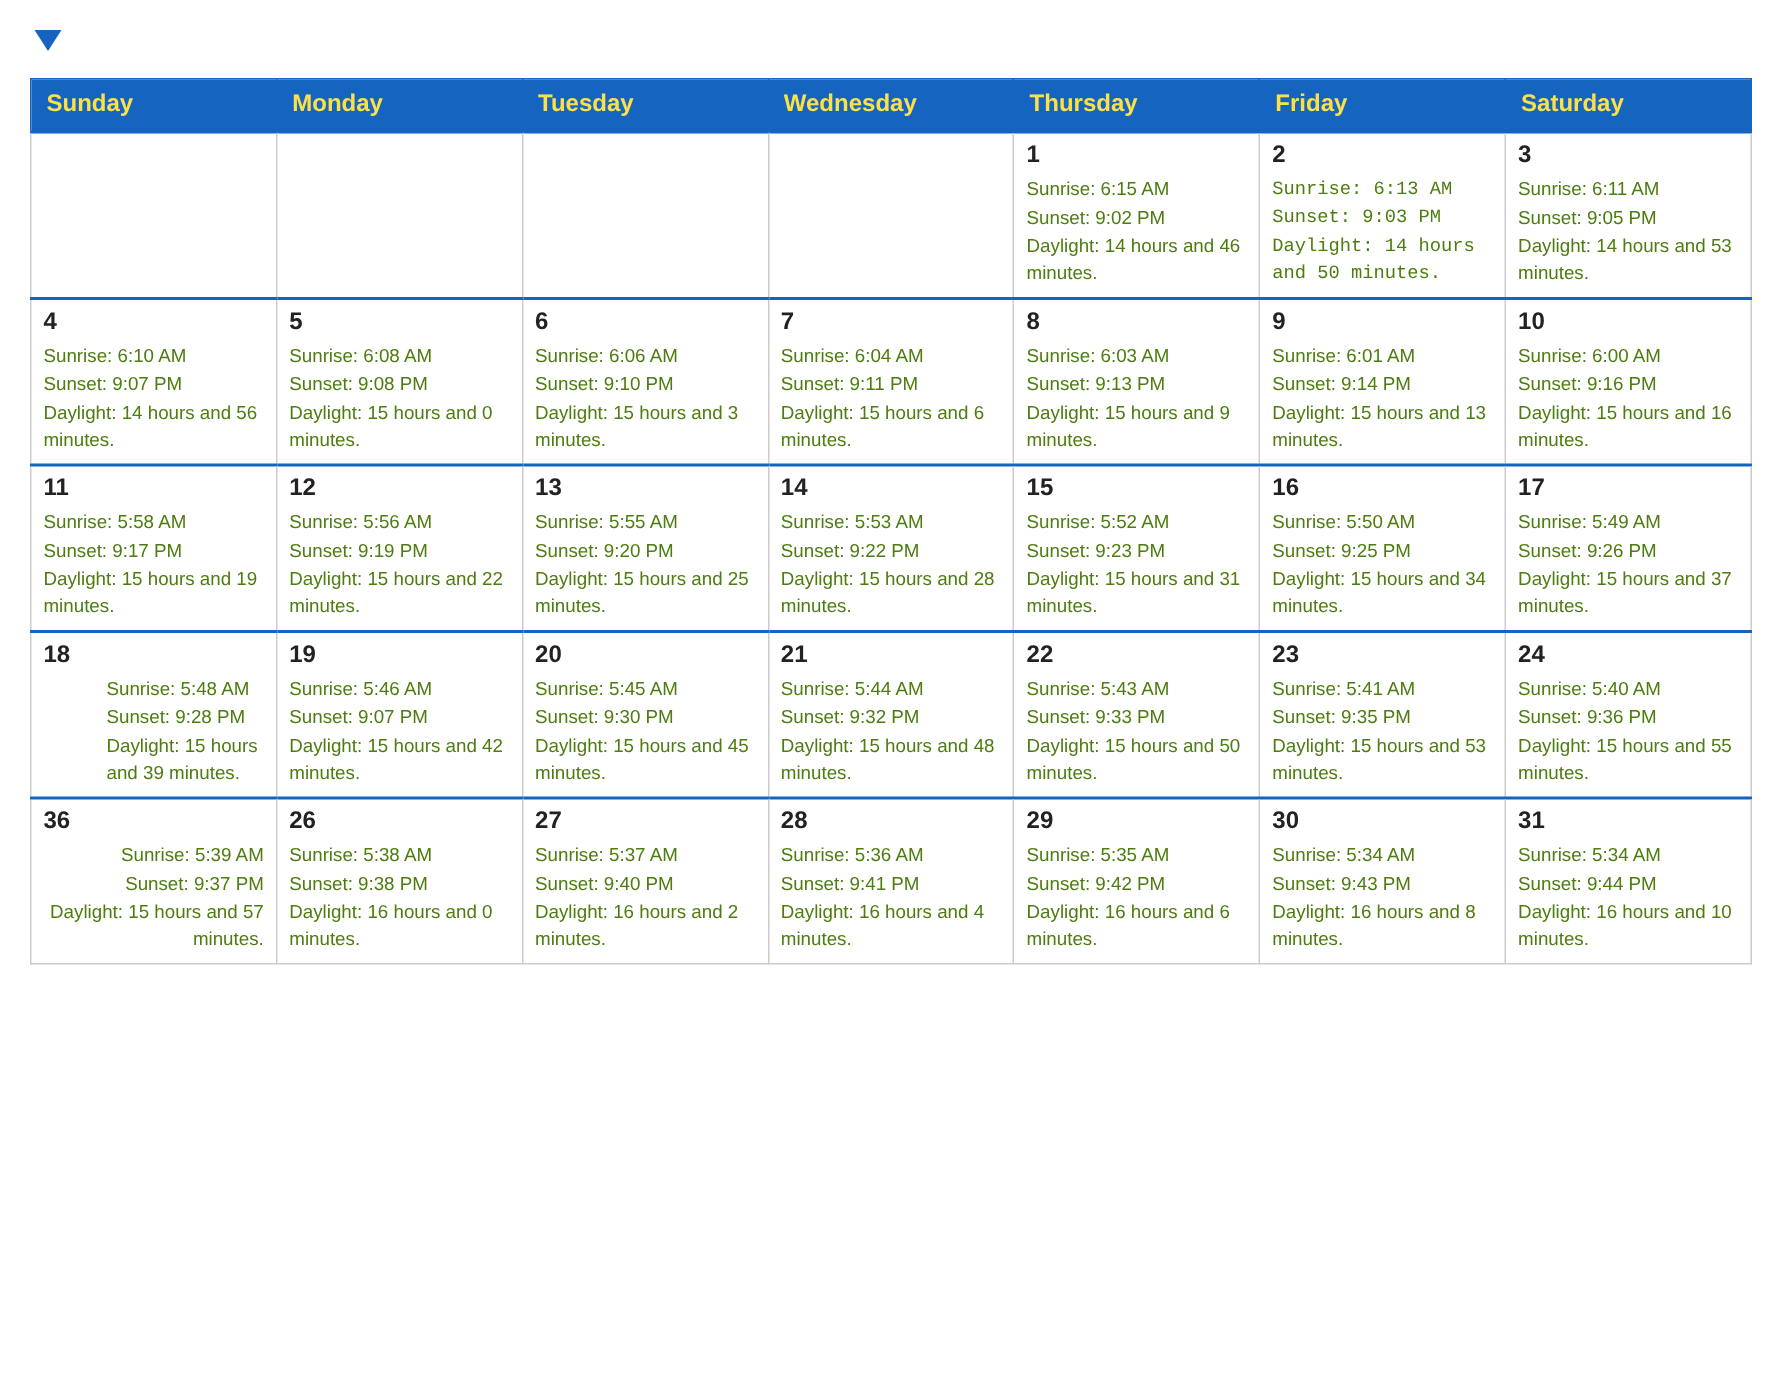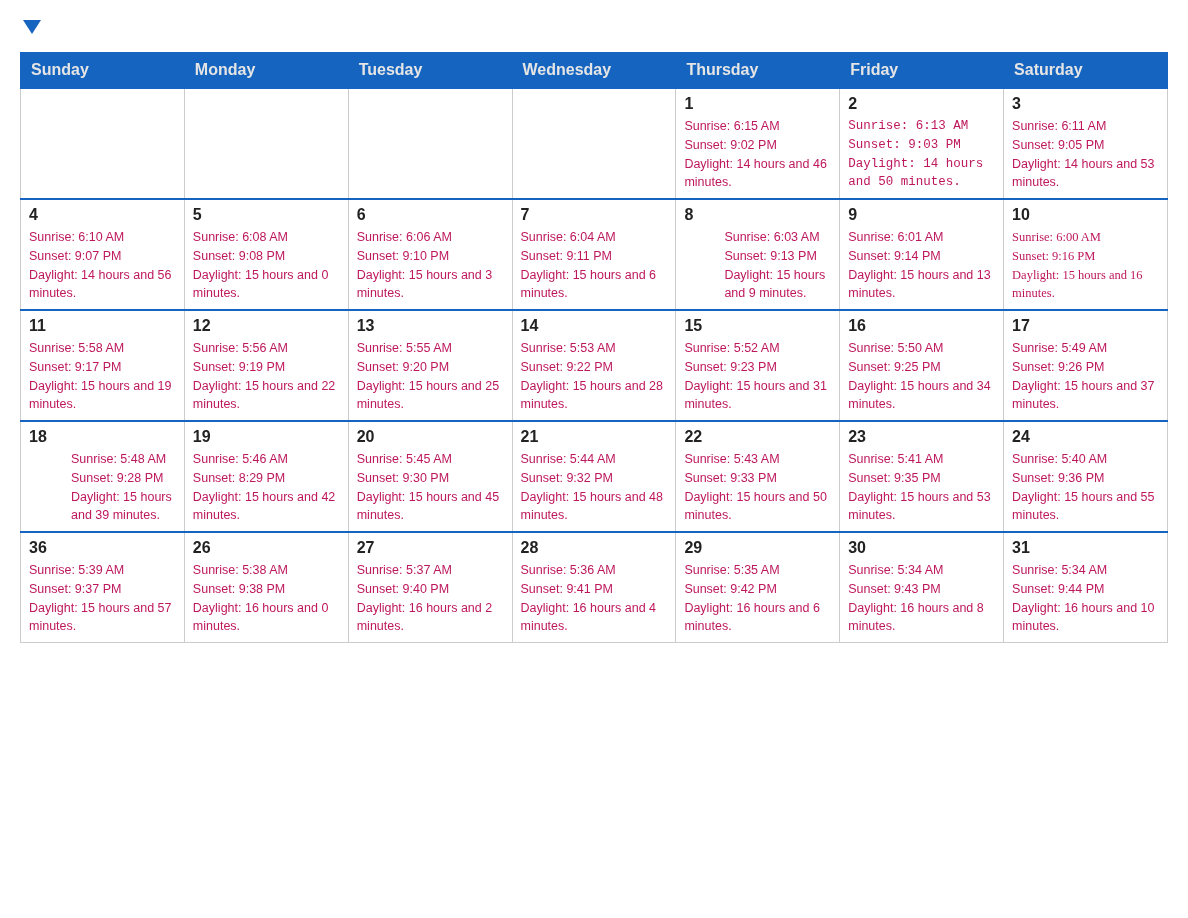--- a/index.html
+++ b/index.html
@@ -30,21 +30,21 @@
       color: #333;
       margin-top: 4px;
     }
     .calendar {
       width: 100%;
       border-collapse: collapse;
       border: 1px solid #1565c0;
     }
     .calendar th {
       background-color: #1565c0;
-      color: #e5e5e5;
+      color: #fde047;
       font-size: 16px;
       font-weight: bold;
       padding: 8px 10px;
       text-align: left;
       border: 1px solid #1565c0;
     }
     .calendar td {
       vertical-align: top;
       border: 1px solid #ccc;
       padding: 6px 8px;
@@ -55,21 +55,21 @@
     }
     .day-number {
       font-size: 16px;
       font-weight: bold;
       color: #222;
       display: block;
       margin-bottom: 4px;
     }
     .day-info {
       font-size: 12.5px;
-      color: #be185d;
+      color: #4d7c0f;
       line-height: 1.5;
     }
     .empty-cell {
       background: #fff;
     }
     .week-row td {
       border-top: 2px solid #1565c0;
     }
     .general-text {
       font-size: 26px;
@@ -178,33 +178,33 @@
 Daylight: 15 hours and 3 minutes.</div>
         </td>
         <td>
           <span class="day-number">7</span>
           <div class="day-info" style="white-space: pre-line;">Sunrise: 6:04 AM
 Sunset: 9:11 PM
 Daylight: 15 hours and 6 minutes.</div>
         </td>
         <td>
           <span class="day-number">8</span>
-          <div class="day-info" style="white-space: pre-line; margin-left: 40px;">Sunrise: 6:03 AM
+          <div class="day-info" style="white-space: pre-line;">Sunrise: 6:03 AM
 Sunset: 9:13 PM
 Daylight: 15 hours and 9 minutes.</div>
         </td>
         <td>
           <span class="day-number">9</span>
           <div class="day-info" style="white-space: pre-line;">Sunrise: 6:01 AM
 Sunset: 9:14 PM
 Daylight: 15 hours and 13 minutes.</div>
         </td>
         <td>
           <span class="day-number">10</span>
-          <div class="day-info" style="white-space: pre-line; font-family: Liberation Serif, serif;">Sunrise: 6:00 AM
+          <div class="day-info" style="white-space: pre-line;">Sunrise: 6:00 AM
 Sunset: 9:16 PM
 Daylight: 15 hours and 16 minutes.</div>
         </td>
       </tr>
       <tr class="week-row">
         <td>
           <span class="day-number">11</span>
           <div class="day-info" style="white-space: pre-line;">Sunrise: 5:58 AM
 Sunset: 9:17 PM
 Daylight: 15 hours and 19 minutes.</div>
@@ -249,21 +249,21 @@
       <tr class="week-row">
         <td>
           <span class="day-number">18</span>
           <div class="day-info" style="white-space: pre-line; margin-left: 42px;">Sunrise: 5:48 AM
 Sunset: 9:28 PM
 Daylight: 15 hours and 39 minutes.</div>
         </td>
         <td>
           <span class="day-number">19</span>
           <div class="day-info" style="white-space: pre-line;">Sunrise: 5:46 AM
-Sunset: 8:29 PM
+Sunset: 9:07 PM
 Daylight: 15 hours and 42 minutes.</div>
         </td>
         <td>
           <span class="day-number">20</span>
           <div class="day-info" style="white-space: pre-line;">Sunrise: 5:45 AM
 Sunset: 9:30 PM
 Daylight: 15 hours and 45 minutes.</div>
         </td>
         <td>
           <span class="day-number">21</span>
@@ -286,21 +286,21 @@
         <td>
           <span class="day-number">24</span>
           <div class="day-info" style="white-space: pre-line;">Sunrise: 5:40 AM
 Sunset: 9:36 PM
 Daylight: 15 hours and 55 minutes.</div>
         </td>
       </tr>
       <tr class="week-row">
         <td>
           <span class="day-number">36</span>
-          <div class="day-info" style="white-space: pre-line;">Sunrise: 5:39 AM
+          <div class="day-info" style="white-space: pre-line; text-align: right;">Sunrise: 5:39 AM
 Sunset: 9:37 PM
 Daylight: 15 hours and 57 minutes.</div>
         </td>
         <td>
           <span class="day-number">26</span>
           <div class="day-info" style="white-space: pre-line;">Sunrise: 5:38 AM
 Sunset: 9:38 PM
 Daylight: 16 hours and 0 minutes.</div>
         </td>
         <td>

